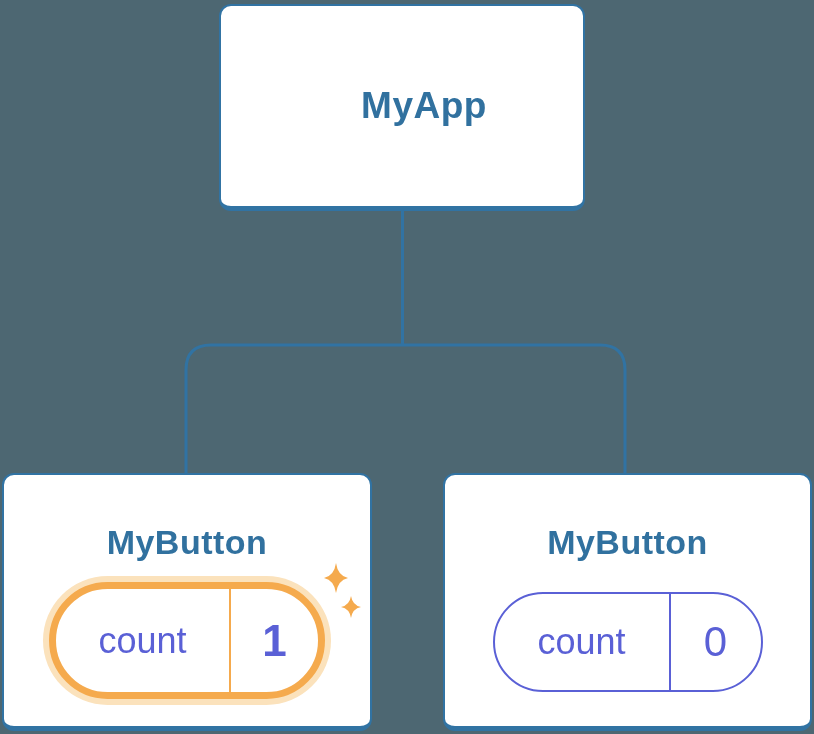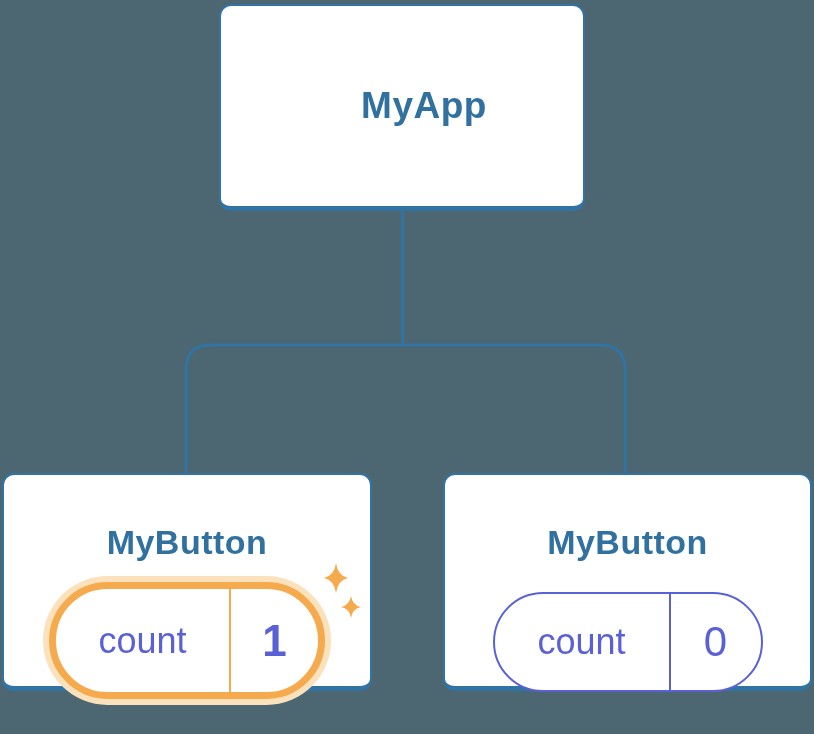--- a/index.html
+++ b/index.html
@@ -24,21 +24,21 @@
     border:2px solid var(--tree-blue);border-bottom-width:5px;
     border-radius:12px;
   }
   .root-card{
     left:219px;top:4px;width:366px;height:207px;
     display:flex;align-items:center;justify-content:center;padding-left:44px;
   }
   .root-title{
     font-size:37px;font-weight:700;color:var(--title-blue);letter-spacing:.5px;
   }
-  .child-card{top:473px;width:370px;height:218px;padding-top:42px;overflow:visible;}
+  .child-card{top:473px;width:370px;height:258px;padding-top:42px;overflow:visible;}
   .child-card.left{left:2px;}
   .child-card.right{left:443px;width:369px;}
   .child-title{
     height:50px;line-height:50px;text-align:center;
     font-size:34px;font-weight:700;color:var(--title-blue);letter-spacing:.5px;
   }
   .pill{
     display:flex;align-items:stretch;border-radius:999px;background:var(--card-bg);
     margin-left:auto;margin-right:auto;
   }

